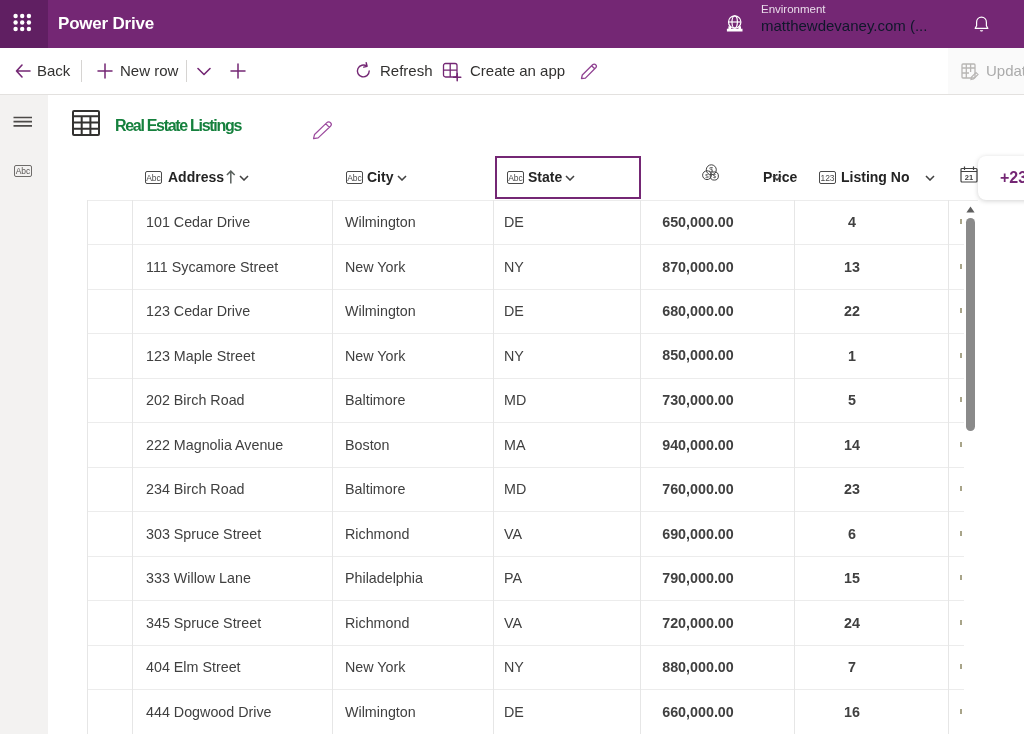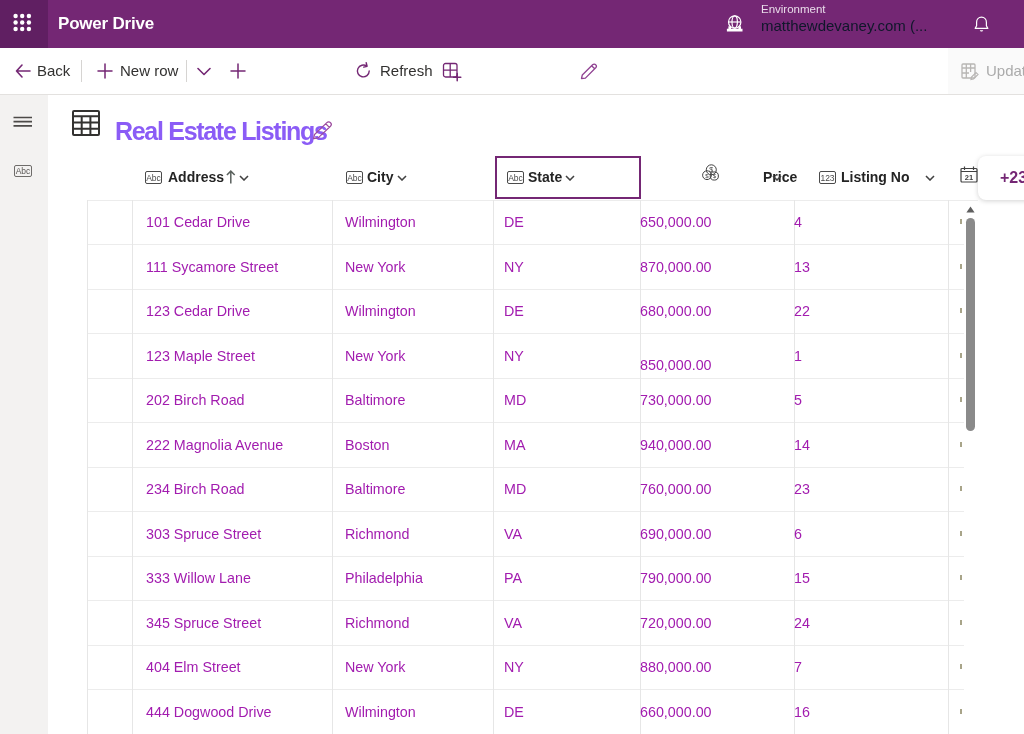--- a/index.html
+++ b/index.html
@@ -15,30 +15,30 @@
   #envname { left:761px; top:17px; font-size:15px; color:#0f172a; }
   
   #toolbar { left:0; top:48px; width:1024px; height:47px; background:#fff;
     border-bottom:1px solid #e3e1df; font-size:15px; color:#323130; }
   .titem { position:absolute; top:0; height:46px; line-height:46px; white-space:nowrap; }
   .tsep { position:absolute; top:12px; height:22px; width:1px; background:#d6d4d2; }
   #updbg { position:absolute; left:948px; top:0; width:76px; height:46px; background:#fafafa; }
   
   #sidebar { left:0; top:95px; width:48px; height:639px; background:#f3f2f1; }
   
-  #title { left:115px; top:117px; font-size:25px; font-weight:700; color:#8b5cf6;
+  #title { left:115px; top:117px; font-size:16px; font-weight:700; color:#15803d;
     letter-spacing:-1.3px; }
   
   .hline { position:absolute; left:87px; width:876px; height:1px; background:#ececec; }
   .vline { position:absolute; top:200px; height:534px; width:1px; background:#e6e6e6; }
   .hcell { position:absolute; top:155px; height:45px; line-height:45px; font-size:14px;
     font-weight:700; color:#242424; white-space:nowrap; }
   .cell { position:absolute; height:44.5px; line-height:45.5px; font-size:14.3px;
-    color:#a21caf; white-space:nowrap; overflow:hidden; }
-  .num { text-align:left; }
+    color:#404040; white-space:nowrap; overflow:hidden; }
+  .num { text-align:center;font-weight:bold; }
   #statebox { left:495px; top:156px; width:146px; height:43px;
     border:2px solid #742774; }
   .hchip { position:absolute; top:171px; border:1px solid #4a4a4a; border-radius:2px;
     font-size:8.5px; font-weight:400; color:#4a4a4a; width:17px; height:13px;
     line-height:12px; text-align:center; letter-spacing:0; }
   
   #plus23 { left:978px; top:156px; width:60px; height:44px; background:#fff;
     border-radius:8px; box-shadow:0 1px 5px rgba(0,0,0,0.18); line-height:44px;
     padding-left:22px; color:#742774; font-size:16px; font-weight:700; }
   
@@ -101,20 +101,21 @@
     <path d="M12.9 5.3 A5.9 5.9 0 1 0 15.2 10 M12.2 1.8 L13.1 5.2 L9.7 6.1" fill="none" stroke="#742774" stroke-width="1.4" stroke-linecap="round" stroke-linejoin="round"></path>
   </svg>
   <div class="titem" style="left:380px">Refresh</div>
   <svg style="position:absolute;left:442px;top:14px" width="20" height="20" viewBox="0 0 20 20">
     <g fill="none" stroke="#742774" stroke-width="1.3">
       <rect x="1.5" y="1.5" width="13.5" height="13.5" rx="2"></rect>
       <path d="M8.2 1.5 V15 M1.5 8.2 H15"></path>
     </g>
     <path d="M15.2 11.6 V18.8 M11.6 15.2 H18.8" stroke="#742774" stroke-width="1.5" stroke-linecap="round"></path>
   </svg>
+  <div class="titem" style="left:470px">Create an app</div>
   <svg style="position:absolute;left:579px;top:14px" width="19" height="19" viewBox="0 0 19 19">
     <path d="M2.5 16.5 L3.3 13 L13.6 2.7 C14.5 1.8 15.9 1.8 16.7 2.7 C17.5 3.5 17.5 4.9 16.7 5.8 L6.4 16.1 L2.5 16.5 Z M12.6 3.7 L15.7 6.8" fill="none" stroke="#904292" stroke-width="1.3" stroke-linejoin="round"></path>
   </svg>
   <svg style="position:absolute;left:961px;top:15px" width="18" height="18" viewBox="0 0 18 18">
     <g fill="none" stroke="#b8b6b4" stroke-width="1.3">
       <rect x="1" y="1" width="13" height="14" rx="1"></rect>
       <path d="M1 5 H14 M5.3 1 V15 M9.6 1 V9 M1 10 H8"></path>
     </g>
     <path d="M10 16.5 L10.5 14 L15 9.5 L17 11.5 L12.5 16 Z" fill="none" stroke="#b8b6b4" stroke-width="1.2"></path>
   </svg>
@@ -223,21 +224,21 @@
     <div class="abs" style="left:959.5px;top:263.5px;width:2px;height:5px;background:#a8a489"></div>
     <div class="cell" style="left:146px;top:289.0px;width:180px">123 Cedar Drive</div>
     <div class="cell" style="left:345px;top:289.0px;width:140px">Wilmington</div>
     <div class="cell" style="left:504px;top:289.0px;width:130px">DE</div>
     <div class="cell num" style="left:640px;top:289.0px;width:116px">680,000.00</div>
     <div class="cell num" style="left:794px;top:289.0px;width:116px">22</div>
     <div class="abs" style="left:959.5px;top:308.0px;width:2px;height:5px;background:#a8a489"></div>
     <div class="cell" style="left:146px;top:333.5px;width:180px">123 Maple Street</div>
     <div class="cell" style="left:345px;top:333.5px;width:140px">New York</div>
     <div class="cell" style="left:504px;top:333.5px;width:130px">NY</div>
-    <div class="cell num" style="left:640px;top:343px;width:116px">850,000.00</div>
+    <div class="cell num" style="left:640px;top:333px;width:116px">850,000.00</div>
     <div class="cell num" style="left:794px;top:333.5px;width:116px">1</div>
     <div class="abs" style="left:959.5px;top:352.5px;width:2px;height:5px;background:#a8a489"></div>
     <div class="cell" style="left:146px;top:378.0px;width:180px">202 Birch Road</div>
     <div class="cell" style="left:345px;top:378.0px;width:140px">Baltimore</div>
     <div class="cell" style="left:504px;top:378.0px;width:130px">MD</div>
     <div class="cell num" style="left:640px;top:378.0px;width:116px">730,000.00</div>
     <div class="cell num" style="left:794px;top:378.0px;width:116px">5</div>
     <div class="abs" style="left:959.5px;top:397.0px;width:2px;height:5px;background:#a8a489"></div>
     <div class="cell" style="left:146px;top:422.5px;width:180px">222 Magnolia Avenue</div>
     <div class="cell" style="left:345px;top:422.5px;width:140px">Boston</div>

